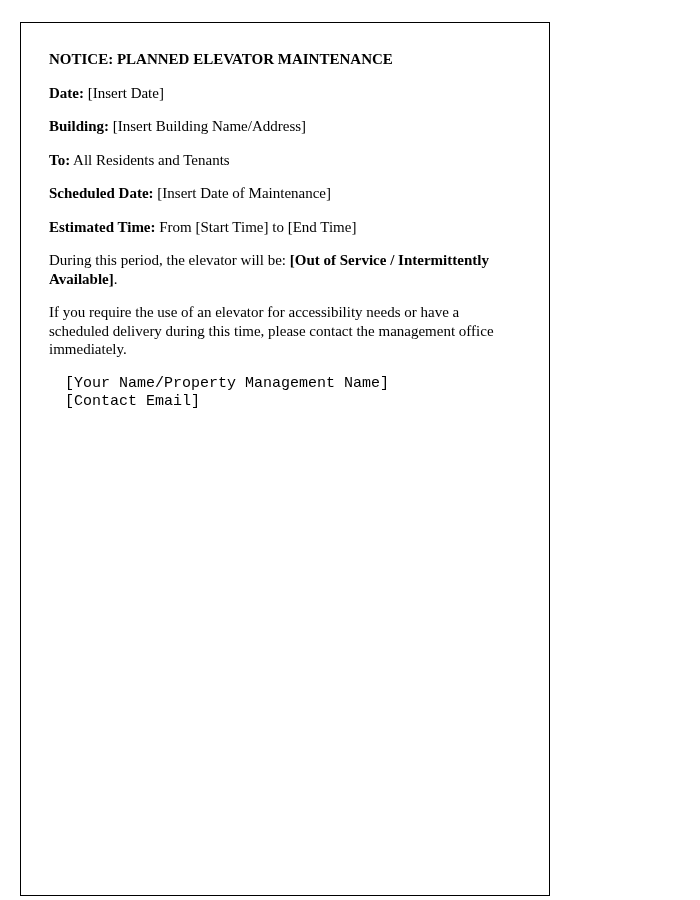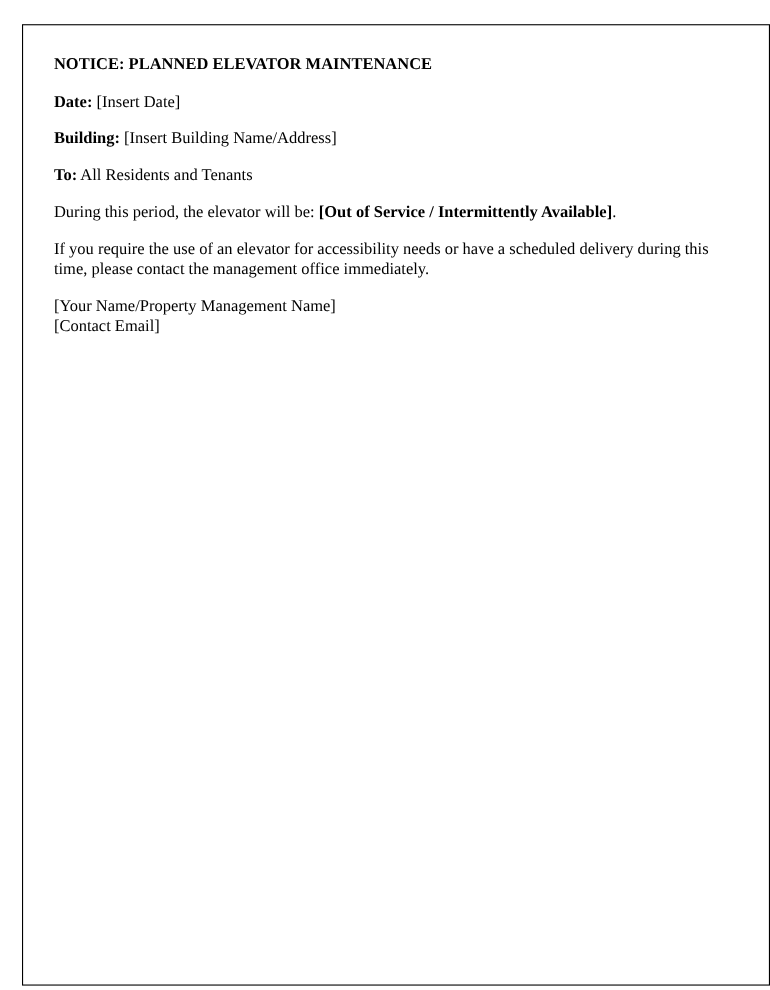--- a/index.html
+++ b/index.html
@@ -7,21 +7,21 @@
     padding: 0;
     background: #ffffff;
     width: 700px;
     height: 900px;
     font-family: "Liberation Serif", "DejaVu Serif", serif;
   }
   .page {
     position: absolute;
     left: 20px;
     top: 22px;
-    width: 680px;
+    width: 530px;
     height: 874px;
     border: 1px solid #000000;
     box-sizing: border-box;
     background: #ffffff;
   }
   .content {
     padding: 27px 40px 0 28px;
     color: #000000;
     font-size: 15px;
     line-height: 18.5px;
@@ -34,21 +34,22 @@
     margin: 0 0 15px 0;
   }
   .label {
     font-weight: bold;
     text-align: right;
   }
   .bold {
     font-weight: bold;
   }
   .sig-block {
-    margin: 0;
+    margin: 16px;
+    font-family: Liberation Mono, monospace;
   }
   .sig-line {
     display: block;
   }
 </style>
 </head>
 <body>
 
 <div class="page">
   <div class="content">
@@ -64,21 +65,29 @@
       <span class="label">Building:</span>
       <span>[Insert Building Name/Address]</span>
     </p>
 
     <p class="para">
       <span class="label">To:</span>
       <span>All Residents and Tenants</span>
     </p>
 
 
+    <p class="para">
+      <span class="label">Scheduled Date:</span>
+      <span>[Insert Date of Maintenance]</span>
+    </p>
 
+    <p class="para">
+      <span class="label">Estimated Time:</span>
+      <span>From [Start Time] to [End Time]</span>
+    </p>
 
     <p class="para"><span>During this period, the elevator will be: </span><span class="bold">[Out of Service / Intermittently Available]</span><span>.</span></p>
 
     <p class="para">If you require the use of an elevator for accessibility needs or have a scheduled delivery during this time, please contact the management office immediately.</p>
 
 
 
     <p class="para sig-block">
       <span class="sig-line">[Your Name/Property Management Name]</span>
       <span class="sig-line">[Contact Email]</span>

